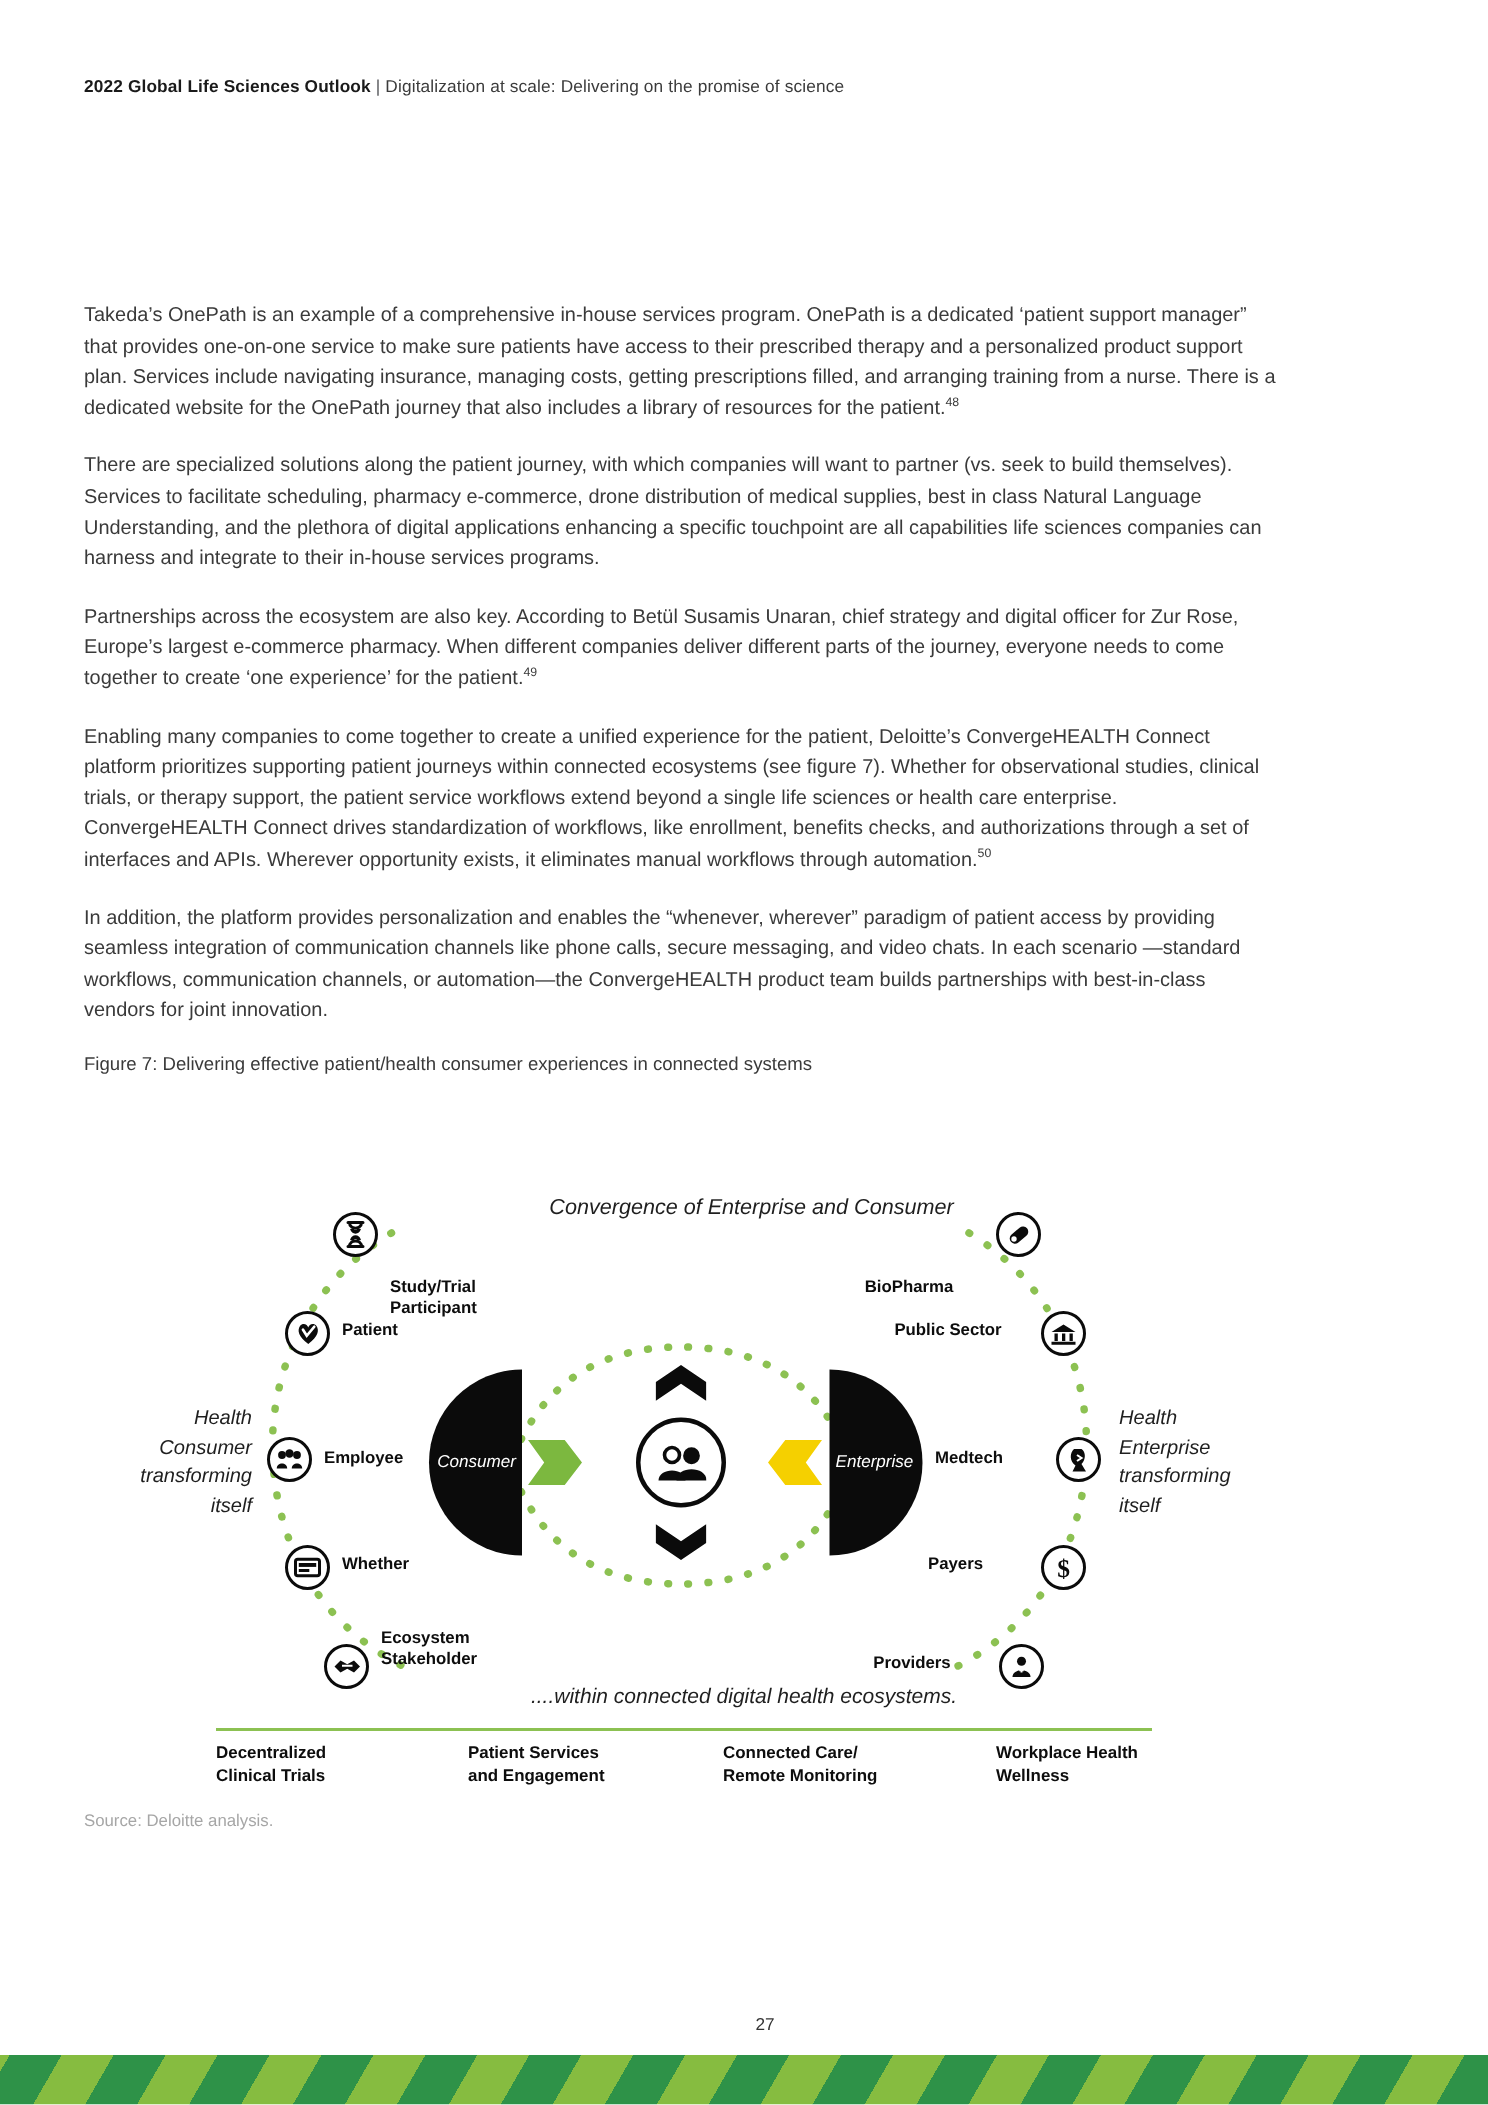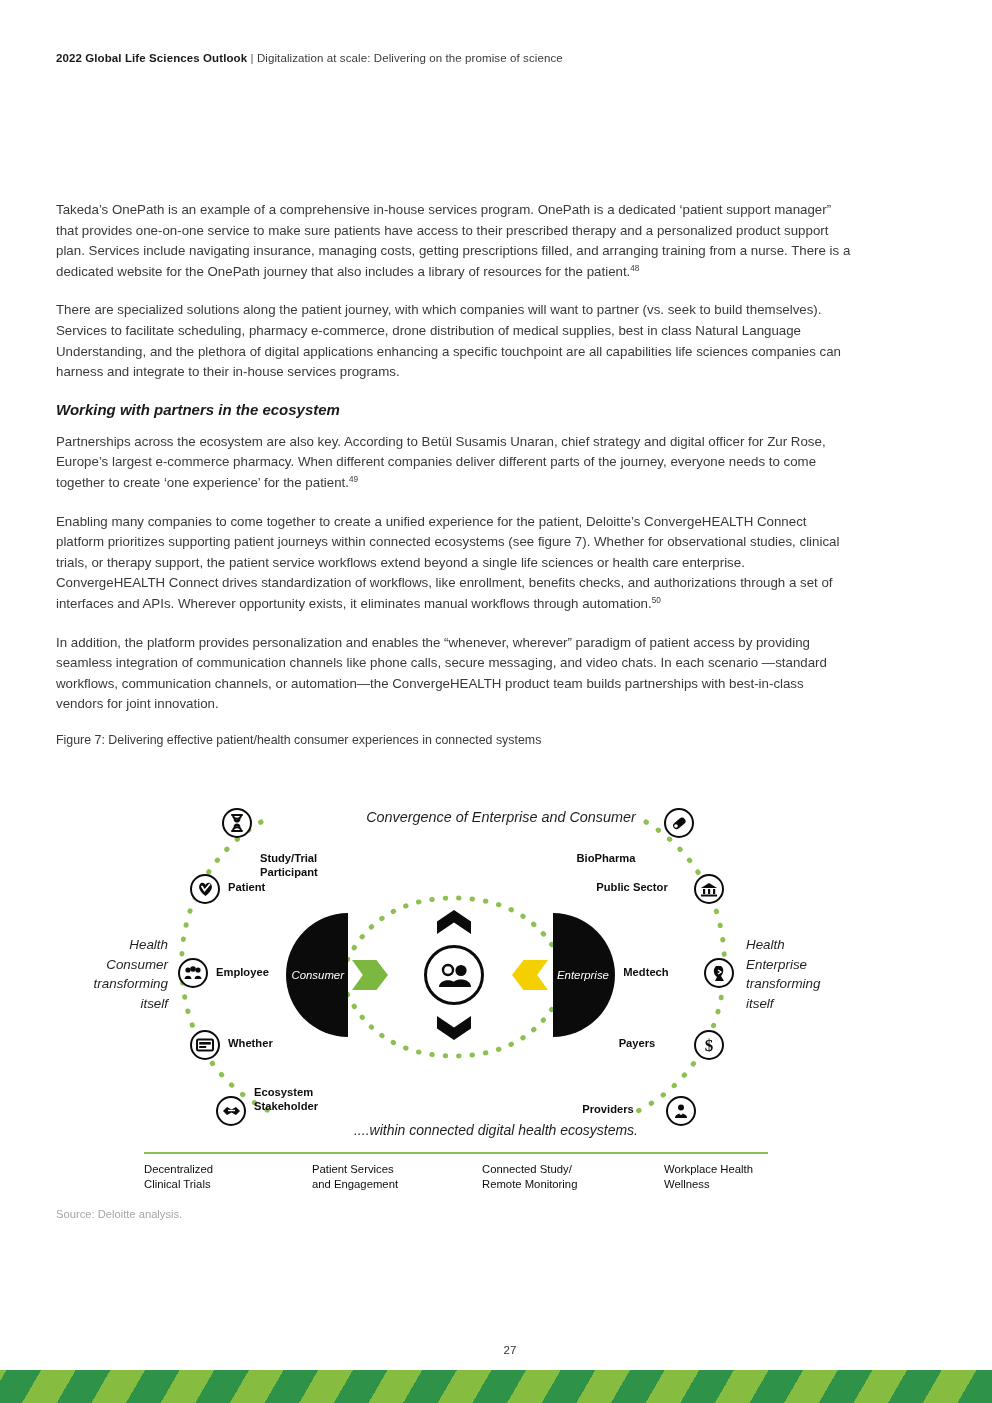--- a/index.html
+++ b/index.html
@@ -43,21 +43,21 @@
     color: #3a3a3a;
     margin-top: 12px;
   }
 
   
   .figure-wrap {
     position: absolute; left: 56px; top: 790px;
     width: 880px; height: 420px;
   }
   .fig-title {
-    position: absolute; left: 245px; top: 18px; width: 400px;
+    position: absolute; left: 245px; top: 6px; width: 400px;
     text-align: center;
     font-size: 14.4px; font-style: italic; color: #1f1f1f;
     line-height: 19px;
   }
 
   .side-note {
     position: absolute; top: 145px;
     font-size: 13.4px; font-style: italic; color: #1f1f1f;
     line-height: 19.5px; width: 110px;
   }
@@ -134,21 +134,21 @@
     text-align: center;
     font-size: 14px; font-style: italic; color: #1f1f1f;
   }
   .divider {
     position: absolute; left: 88px; top: 362px;
     width: 624px; height: 1.6px; background: #8cc152;
   }
   .cols { position: absolute; left: 88px; top: 372px; width: 720px; }
   .col {
     position: absolute; top: 0;
-    font-size: 11.3px; font-weight: normal; color: #0d0d0d;
+    font-size: 11.3px; font-weight: bold; color: #0d0d0d;
     line-height: 14.5px; white-space: pre-line;
   }
 
   .source-note {
     position: absolute; left: 56px; top: 1208px;
     font-size: 11.2px; color: #a6a6a6;
   }
   .page-number {
     position: absolute; left: 0; top: 1344px; width: 992px;
     text-align: center; font-size: 11.5px; color: #333; padding-left: 28px;
@@ -171,21 +171,20 @@
   <span class="sep">|</span>
   <span class="sub">Digitalization at scale: Delivering on the promise of science</span>
 </div>
 
 <div class="content">
 
   <p class="para"><span>Takeda’s OnePath is an example of a comprehensive in-house services program. OnePath is a dedicated ‘patient support manager” that provides one-on-one service to make sure patients have access to their prescribed therapy and a personalized product support plan. Services include navigating insurance, managing costs, getting prescriptions filled, and arranging training from a nurse. There is a dedicated website for the OnePath journey that also includes a library of resources for the patient.</span><sup>48</sup></p>
 
   <p class="para">There are specialized solutions along the patient journey, with which companies will want to partner (vs. seek to build themselves). Services to facilitate scheduling, pharmacy e-commerce, drone distribution of medical supplies, best in class Natural Language Understanding, and the plethora of digital applications enhancing a specific touchpoint are all capabilities life sciences companies can harness and integrate to their in-house services programs.</p>
 
-  <h2 class="section-heading">Working with partners in the ecosystem</h2>
 
   <p class="para"><span>Partnerships across the ecosystem are also key. According to Betül Susamis Unaran, chief strategy and digital officer for Zur Rose, Europe’s largest e-commerce pharmacy. When different companies deliver different parts of the journey, everyone needs to come together to create ‘one experience’ for the patient.</span><sup>49</sup></p>
 
   <p class="para"><span>Enabling many companies to come together to create a unified experience for the patient, Deloitte’s ConvergeHEALTH Connect platform prioritizes supporting patient journeys within connected ecosystems (see figure 7). Whether for observational studies, clinical trials, or therapy support, the patient service workflows extend beyond a single life sciences or health care enterprise. ConvergeHEALTH Connect drives standardization of workflows, like enrollment, benefits checks, and authorizations through a set of interfaces and APIs. Wherever opportunity exists, it eliminates manual workflows through automation.</span><sup>50</sup></p>
 
   <p class="para">In addition, the platform provides personalization and enables the “whenever, wherever” paradigm of patient access by providing seamless integration of communication channels like phone calls, secure messaging, and video chats. In each scenario —standard workflows, communication channels, or automation—the ConvergeHEALTH product team builds partnerships with best-in-class vendors for joint innovation.</p>
 
   <p class="fig-caption">Figure 7: Delivering effective patient/health consumer experiences in connected systems</p>
 </div>
 
@@ -326,21 +325,21 @@
   <div class="node-label r" style="left:500px; top:313px; width:104px;">Providers</div>
 
   <div class="strapline">....within connected digital health ecosystems.</div>
   <div class="divider"></div>
 
   <div class="cols">
     <div class="col" style="left:0px;">Decentralized
 Clinical Trials</div>
     <div class="col" style="left:168px;">Patient Services
 and Engagement</div>
-    <div class="col" style="left:338px;">Connected Study/
+    <div class="col" style="left:338px;">Connected Care/
 Remote Monitoring</div>
     <div class="col" style="left:520px;">Workplace Health
 Wellness</div>
   </div>
 </div>
 
 <div class="source-note">Source:  Deloitte analysis.</div>
 <div class="page-number">27</div>
 <div class="footer-stripe"></div>
 

